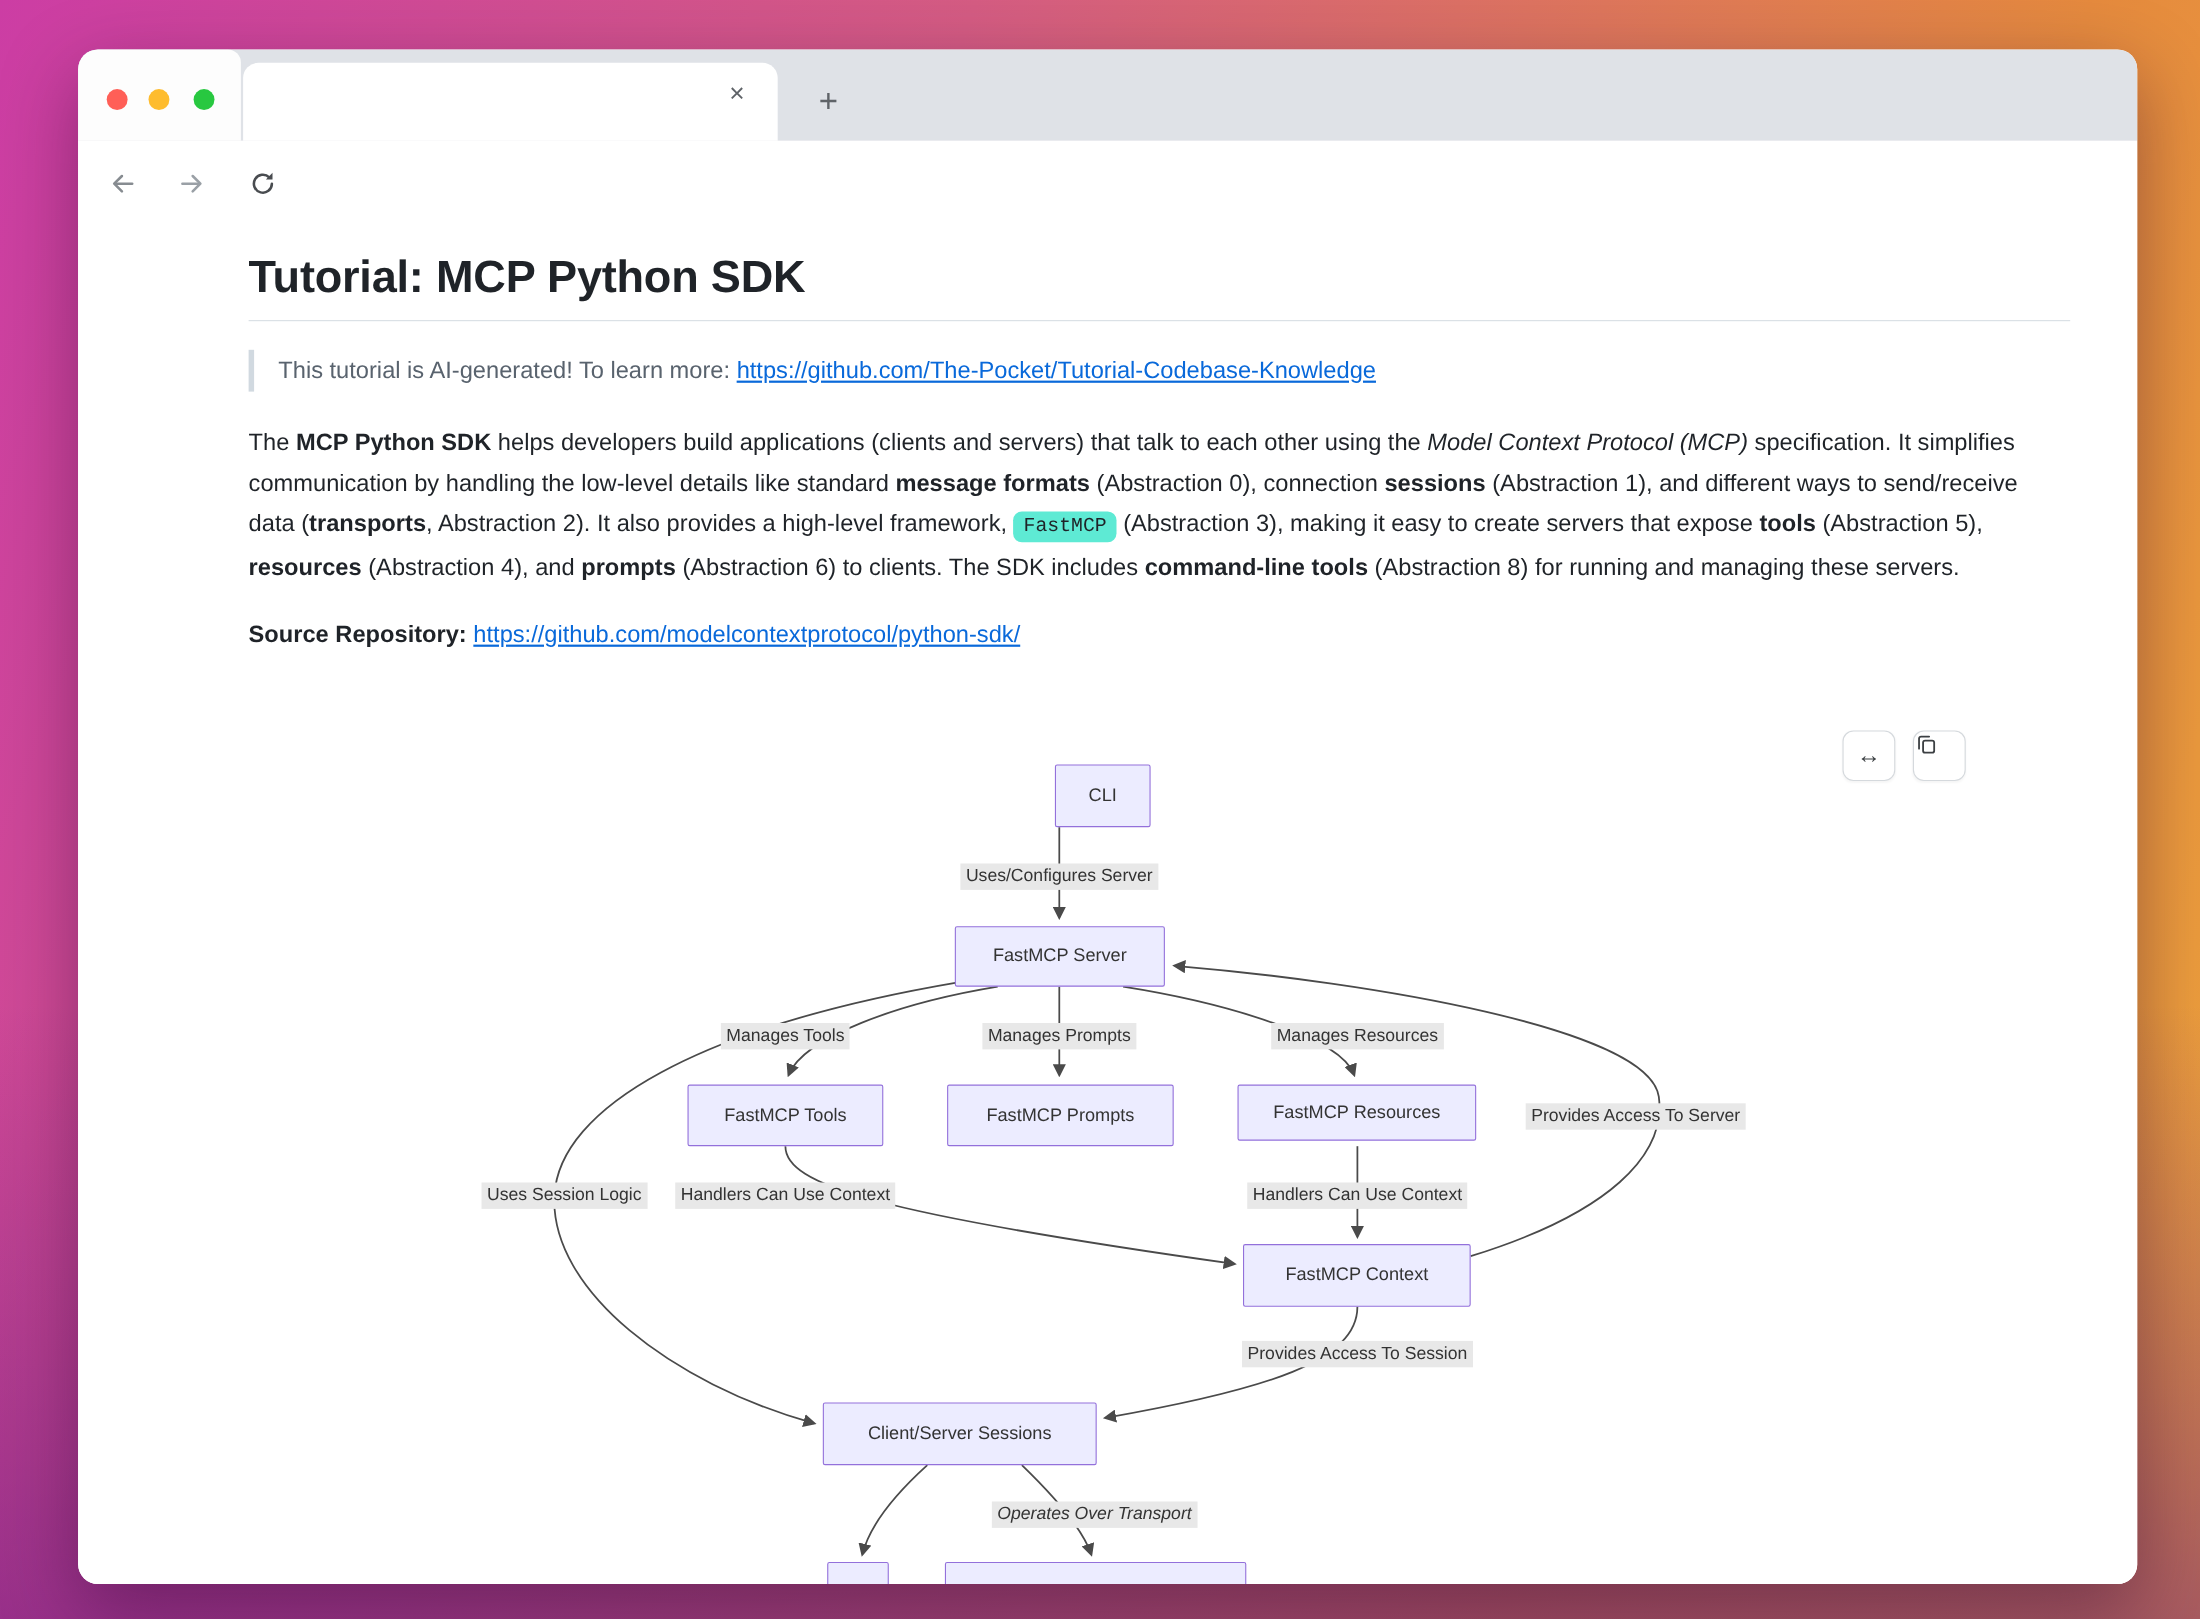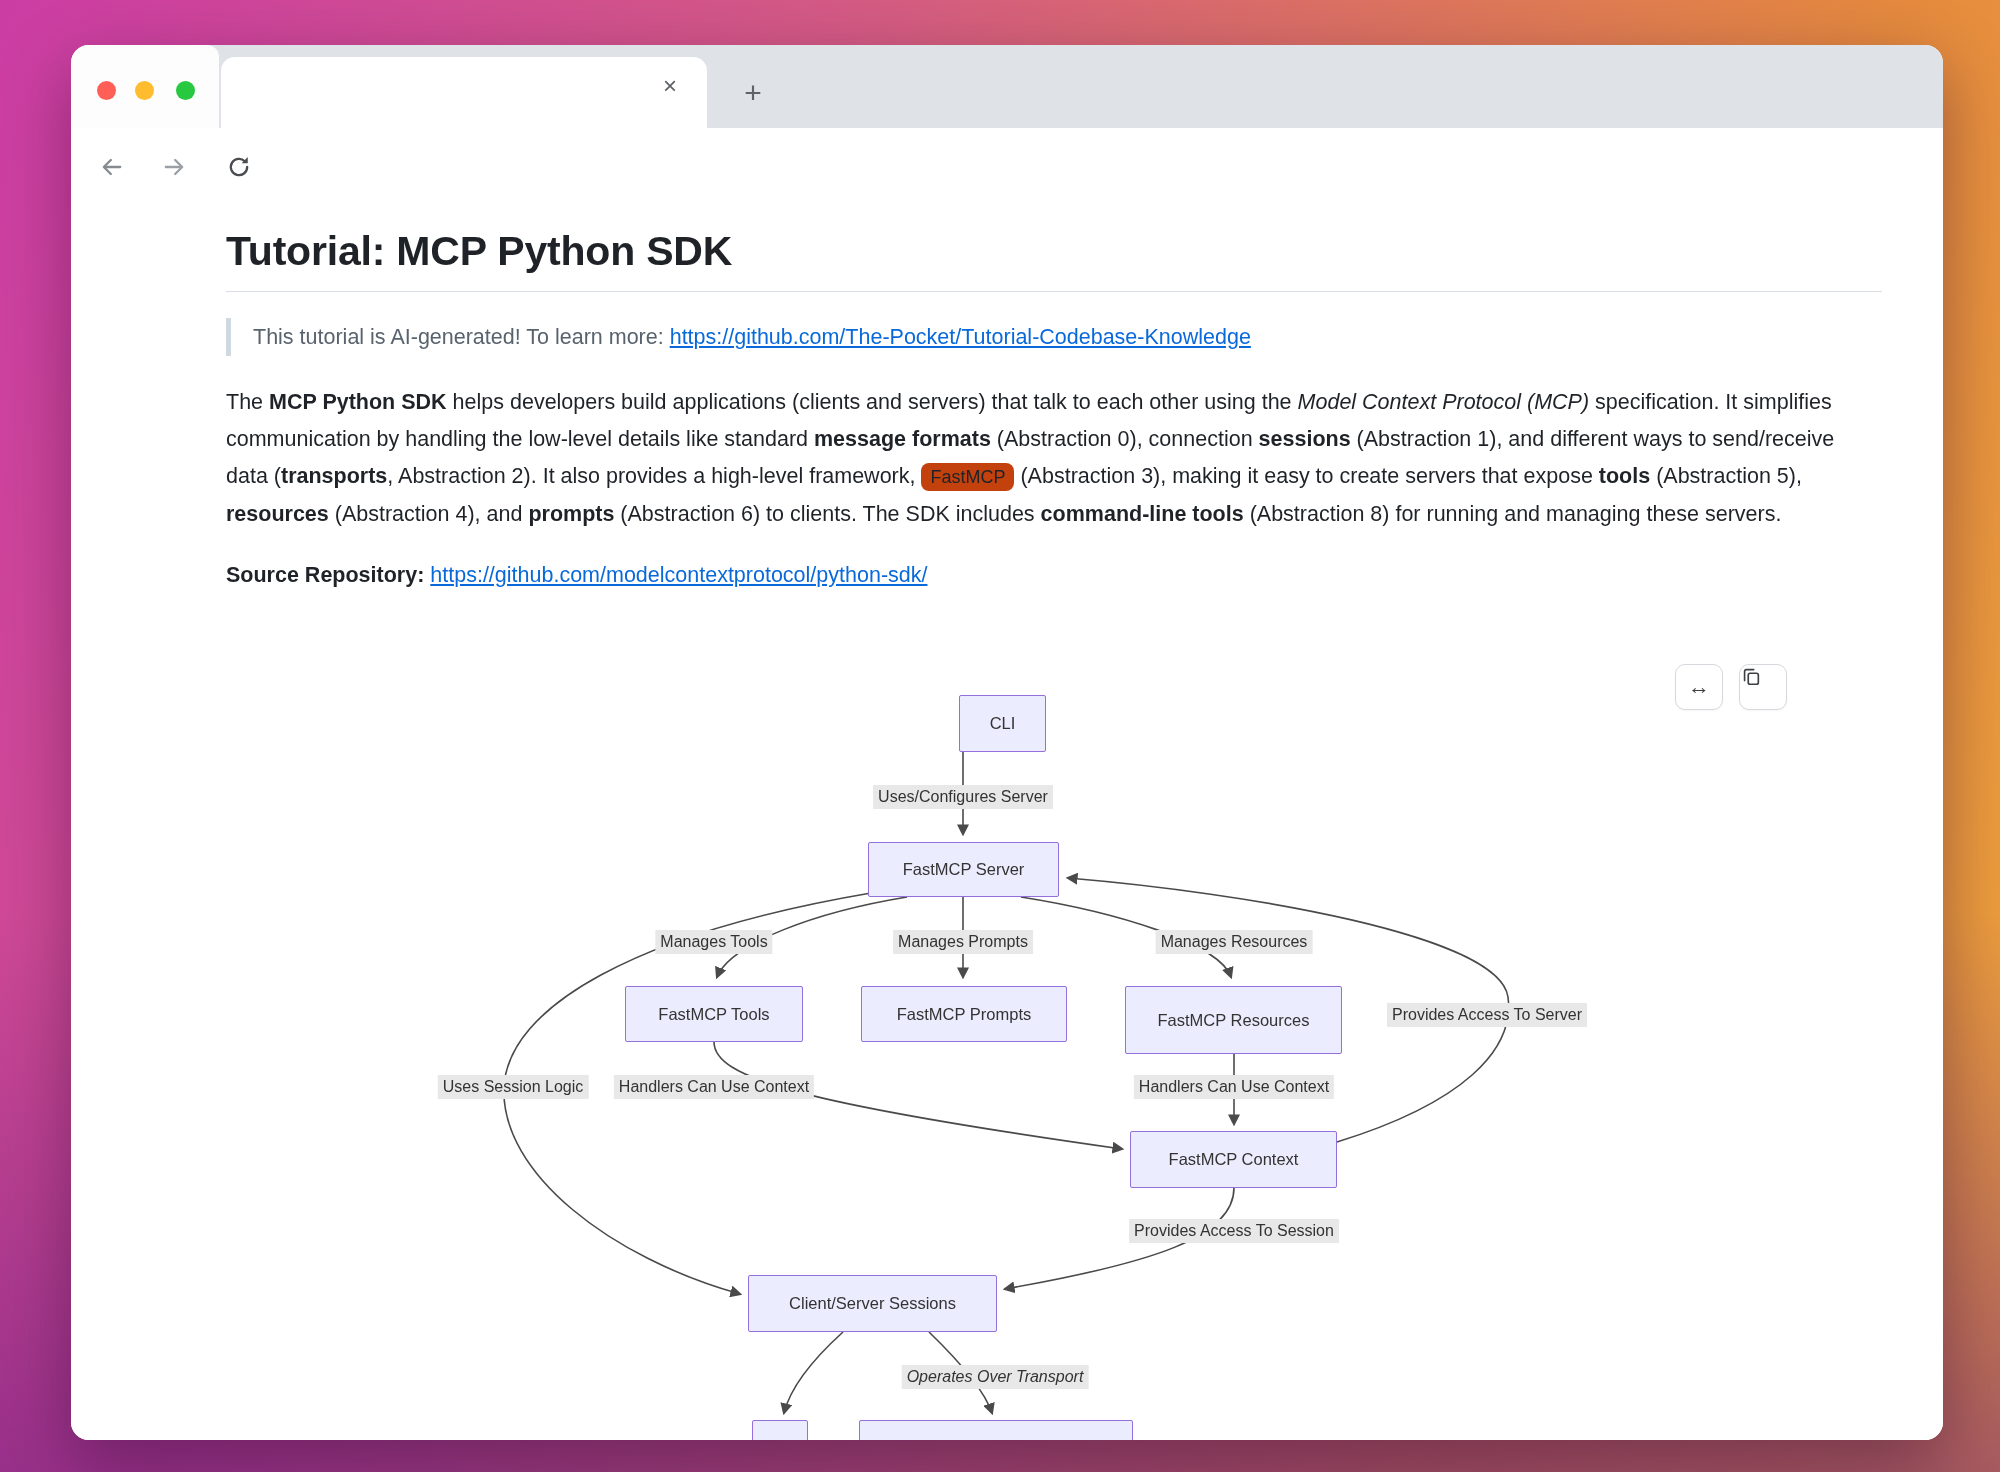--- a/index.html
+++ b/index.html
@@ -38,21 +38,21 @@
   .profile-btn { position:absolute; left:1742px; top:103px; width:40px; height:40px; border:none; background:transparent; cursor:pointer; display:flex; align-items:center; justify-content:center; }
   .menu-btn { position:absolute; left:1808px; top:103px; width:40px; height:40px; border:none; background:transparent; cursor:pointer; font-size:24px; color:#5f6368; }
   
   .content { position:absolute; left:0; top:161px; width:100%; height:1234px; background:#fff; overflow:hidden; }
   .page { padding:12px 61px 0 155px; color:var(--text,#1f2328); }
   h1 { font-size:41px; font-weight:700; letter-spacing:-.2px; padding-bottom:16px; margin-top:10px; border-bottom:1px solid #d8dee4; }
   blockquote { margin-top:26px; padding:4px 0 4px 22px; border-left:5px solid #d1d9e0; color:var(--muted,#59636e); font-size:21.5px; line-height:30px; }
   a { color:var(--link,#0969da); text-decoration:underline; cursor:pointer; }
   .intro { margin-top:28px; font-size:21.5px; line-height:37px; }
   .intro strong, .source strong { font-weight:700; }
-  .intro code { font-family:Liberation Sans, sans-serif; font-size:18px; background:#c2410c; padding:4px 9px; border-radius:8px;margin-top:31px; }
+  .intro code { font-family:Liberation Mono, monospace; font-size:18px; background:#5eead4; padding:4px 9px; border-radius:8px;margin-top:31px; }
   .source { margin-top:30px; font-size:21.5px; }
   
   .diagram { position:absolute; left:0; top:0; width:1872px; height:1395px; pointer-events:none; }
   .diagram svg { position:absolute; left:0; top:0; }
   .node { position:absolute; background:var(--node_bg,#ececff); border:1.5px solid var(--node_border,#9370db); border-radius:2px; display:flex; align-items:center; justify-content:center; font-size:16.5px; color:#333; white-space:nowrap; }
   .edge-label { position:absolute; transform:translate(-50%,-50%); background:var(--edge_label_bg,#e8e8e8); color:#333; font-size:16px; padding:3px 5px; white-space:nowrap; }
   .dg-btn { position:absolute; width:48px; height:46px; background:#fff; border:1px solid #d5d9dd; border-radius:10px; cursor:pointer; pointer-events:auto; display:flex; align-items:center; justify-content:center; color:#3c4043; font-size:22px; box-shadow:0 1px 2px rgba(0,0,0,.04); }
   #btn-expand { left:1604px; top:619px; }
   #btn-copy   { left:1668px; top:619px; }
 </style>
@@ -142,21 +142,21 @@
     <button class="dg-btn" id="btn-copy">
       <svg viewBox="0 0 24 24" width="22" height="22" fill="none" stroke="#3c4043" stroke-width="1.8" stroke-linecap="round" stroke-linejoin="round">
           <rect x="9" y="9" width="11" height="12" rx="2"></rect>
           <path d="M15 5H7a2 2 0 0 0-2 2v10"></path>
         </svg>
     </button>
   <div class="node" style="left: 888px; top: 650px; width: 87px; height: 57px;">CLI</div>
       <div class="node" style="left: 797px; top: 797px; width: 191px; height: 55px;">FastMCP Server</div>
       <div class="node" style="left: 554px; top: 941px; width: 178px; height: 56px;">FastMCP Tools</div>
       <div class="node" style="left: 790px; top: 941px; width: 206px; height: 56px;">FastMCP Prompts</div>
-      <div class="node" style="left: 1054px; top: 941px; width: 217px; height: 68px;">FastMCP Resources</div>
+      <div class="node" style="left: 1054px; top: 941px; width: 217px; height: 51px;">FastMCP Resources</div>
       <div class="node" style="left: 1059px; top: 1086px; width: 207px; height: 57px;">FastMCP Context</div>
       <div class="node" style="left: 677px; top: 1230px; width: 249px; height: 57px;">Client/Server Sessions</div>
       <div class="node" style="left: 788px; top: 1375px; width: 274px; height: 55px;"></div>
       <div class="node" style="left: 681px; top: 1375px; width: 56px; height: 55px;"></div>
       <div class="edge-label" style="left: 892px; top: 752px;">Uses/Configures Server</div>
       <div class="edge-label" style="left: 643px; top: 897px;">Manages Tools</div>
       <div class="edge-label" style="left: 892px; top: 897px;">Manages Prompts</div>
       <div class="edge-label" style="left: 1163px; top: 897px;">Manages Resources</div>
       <div class="edge-label" style="left: 1416px; top: 970px;">Provides Access To Server</div>
       <div class="edge-label" style="left: 442px; top: 1042px;">Uses Session Logic</div>

